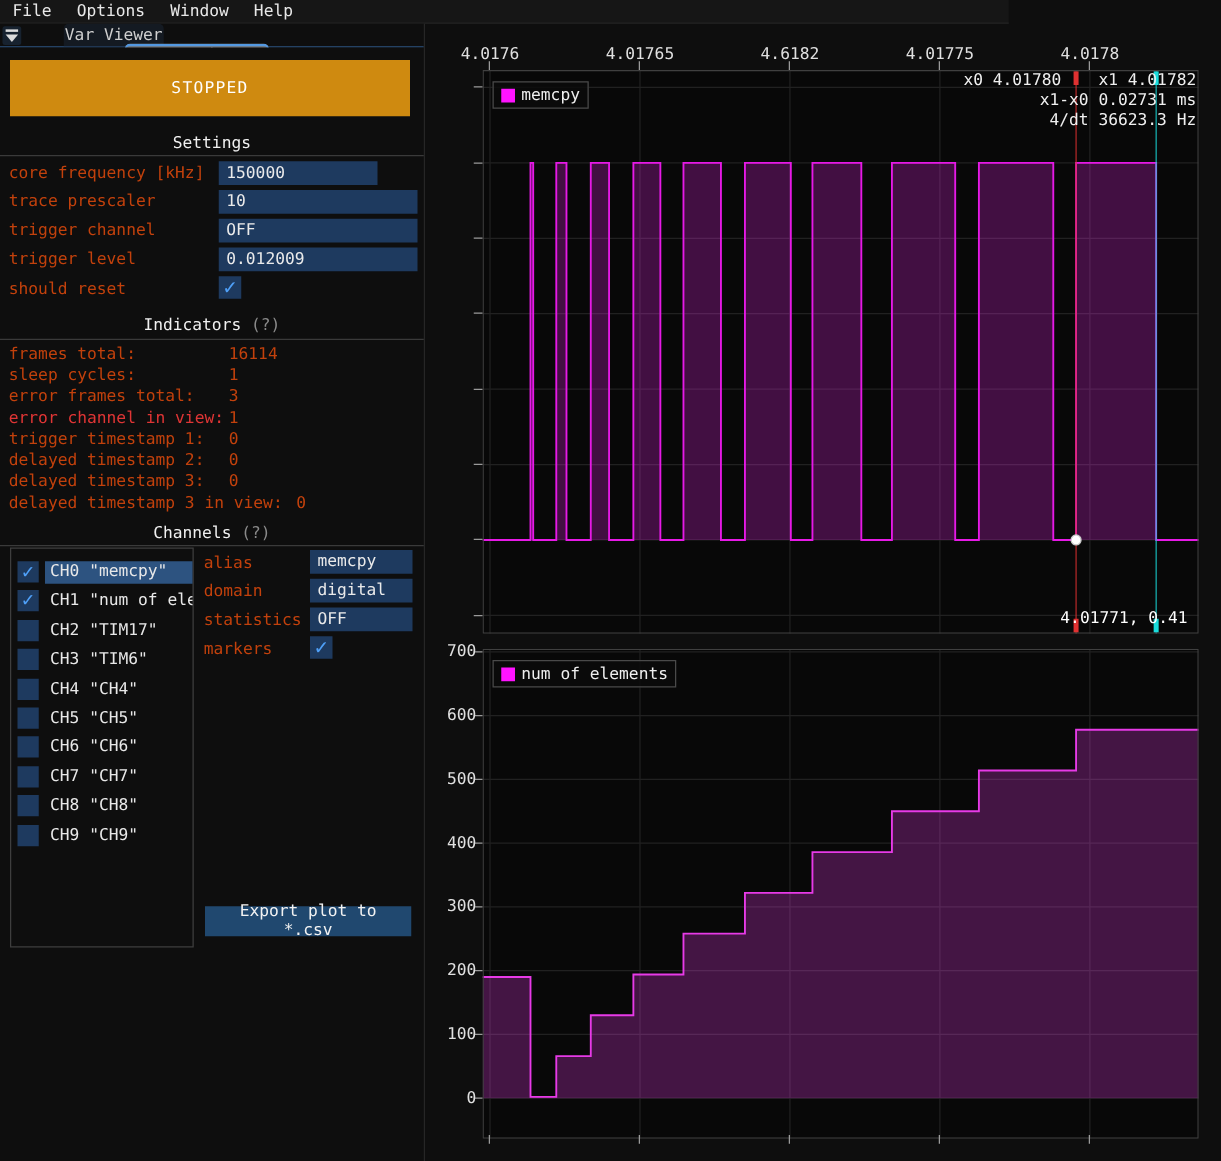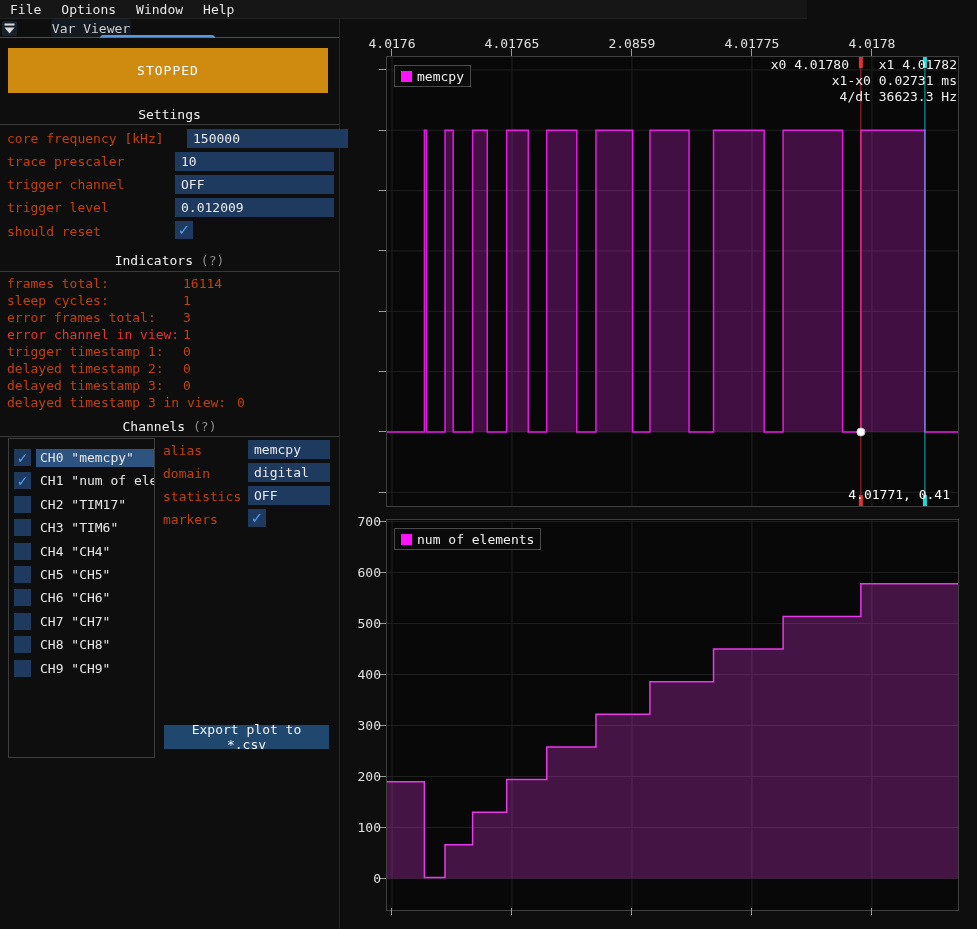--- a/index.html
+++ b/index.html
@@ -74,21 +74,21 @@
 <button class="abs stopped-btn" style="border:none;font:inherit;">
   <span>STOPPED</span>
 </button>
 
 <div class="abs sec-header" style="top:107px;">
   <span>Settings</span>
 </div>
 <div class="abs sep" style="top:124px;"></div>
 
 <div class="abs lbl" style="left:7px;top:131px;">core frequency [kHz]</div>
-<div class="abs field" style="left:175px;top:129px;width:161px;margin-left:12px;"><span>150000</span></div>
+<div class="abs field" style="left:175px;top:129px;width:127px;"><span>150000</span></div>
 <div class="abs lbl" style="left:7px;top:154px;">trace prescaler</div>
 <div class="abs field" style="left:175px;top:152px;width:159px;"><span>10</span></div>
 <div class="abs lbl" style="left:7px;top:177px;">trigger channel</div>
 <div class="abs field" style="left:175px;top:175px;width:159px;"><span>OFF</span></div>
 <div class="abs lbl" style="left:7px;top:200px;">trigger level</div>
 <div class="abs field" style="left:175px;top:198px;width:159px;"><span>0.012009</span></div>
 <div class="abs lbl" style="left:7px;top:224px;">should reset</div>
 <div class="abs checkbox" style="left:175px;top:221px;">
     <span class="mark">✓</span>
   </div>
@@ -241,21 +241,21 @@
 <div class="abs readout" style="right:20px;top:73px;">x1-x0 0.02731 ms</div>
 <div class="abs readout" style="right:20px;top:89px;">4/dt 36623.3 Hz</div>
 <div class="abs tooltip-text" style="right:27px;top:487px;">4.01771, 0.41</div>
 
 <div id="tick-layer">
     <div class="abs tickmark" style="left: 391.499px; top: 49px; width: 1px; height: 7px;"></div>
     <div class="abs xtick-label" style="left: 346.999px; top: 36px;">4.0176</div>
     <div class="abs tickmark" style="left: 511.474px; top: 49px; width: 1px; height: 7px;"></div>
     <div class="abs xtick-label" style="left: 466.974px; top: 36px;">4.01765</div>
     <div class="abs tickmark" style="left: 631.448px; top: 49px; width: 1px; height: 7px;"></div>
-    <div class="abs xtick-label" style="left: 586.948px; top: 36px;">2.0859</div>
+    <div class="abs xtick-label" style="left: 586.948px; top: 36px;">4.6182</div>
     <div class="abs tickmark" style="left: 751.423px; top: 49px; width: 1px; height: 7px;"></div>
     <div class="abs xtick-label" style="left: 706.923px; top: 36px;">4.01775</div>
     <div class="abs tickmark" style="left: 871.398px; top: 49px; width: 1px; height: 7px;"></div>
     <div class="abs xtick-label" style="left: 826.898px; top: 36px;">4.0178</div>
     <div class="abs tickmark" style="left: 379px; top: 491.837px; width: 7px; height: 1px;"></div>
     <div class="abs tickmark" style="left: 379px; top: 431.494px; width: 7px; height: 1px;"></div>
     <div class="abs tickmark" style="left: 379px; top: 371.152px; width: 7px; height: 1px;"></div>
     <div class="abs tickmark" style="left: 379px; top: 310.809px; width: 7px; height: 1px;"></div>
     <div class="abs tickmark" style="left: 379px; top: 250.467px; width: 7px; height: 1px;"></div>
     <div class="abs tickmark" style="left: 379px; top: 190.124px; width: 7px; height: 1px;"></div>

